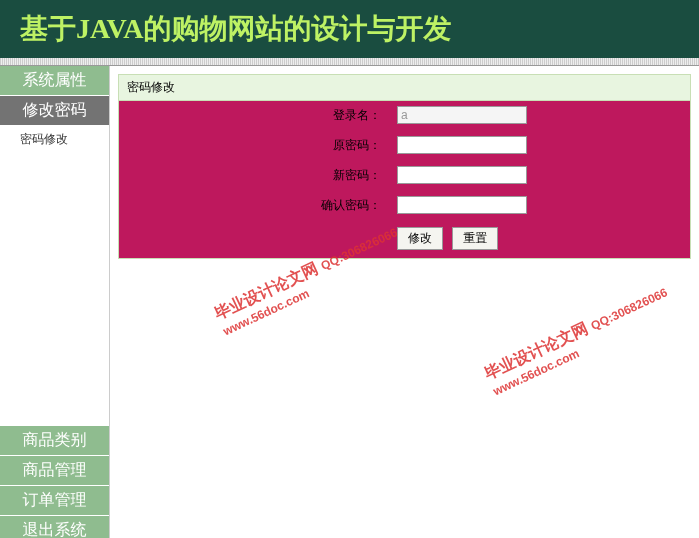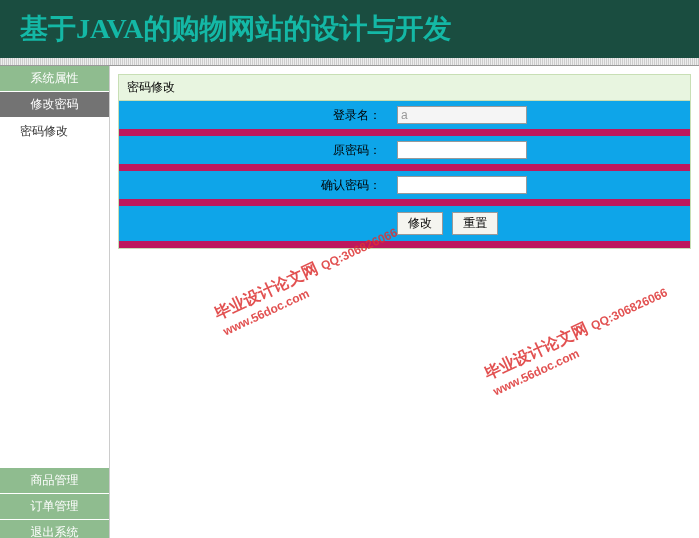--- a/index.html
+++ b/index.html
@@ -1,40 +1,40 @@
 <!DOCTYPE html>
 <html><head>
   <meta charset="utf-8">
   <style>
     * { margin: 0; padding: 0; box-sizing: border-box; }
     body { font-family: "Microsoft YaHei", Arial, sans-serif; font-size: 12px; background: #fff; width: 699px; height: 538px; overflow: hidden; position: relative; }
     
-    .header { background: #1a4d40; color: #14b8a6; padding: 10px 20px; font-size: 28px; font-weight: bold; font-family: SimSun, serif; }
+    .header { background: #1a4d40; color: #bef264; padding: 10px 20px; font-size: 28px; font-weight: bold; font-family: SimSun, serif; }
     
     .top-bar { height: 8px; background: repeating-linear-gradient(90deg, #ccc 0, #ccc 1px, #eee 1px, #eee 2px); border-bottom: 1px solid #999; }
     
     .container { display: flex; height: calc(100% - 58px); }
     
     .sidebar { width: 110px; display: flex; flex-direction: column; border-right: 1px solid #ccc; }
     
     .sidebar-top { flex: 0 0 auto; }
     .sidebar-spacer { flex: 1; }
     .sidebar-bottom { flex: 0 0 auto; }
     
-    .menu-section { background: #8fbc8f; color: #fff; padding: 4px 8px; font-size: 12px; border-bottom: 1px solid #fff; cursor: pointer; text-align: center; }
+    .menu-section { background: #8fbc8f; color: #fff; padding: 4px 8px; font-size: 16px; border-bottom: 1px solid #fff; cursor: pointer; text-align: center; }
     .menu-section.light { background: #737373; }
     .menu-item { background: #fff; color: #333; padding: 5px 8px 5px 20px; font-size: 12px; cursor: pointer; }
     
     .main { flex: 1; padding: 8px; position: relative; }
     
     .panel { border: 1px solid #c8dfb5; }
     .panel-header { background: #e8f5e0; padding: 4px 8px; font-size: 12px; border-bottom: 1px solid #c8dfb5; }
     
     .form-table { width: 100%; border-collapse: collapse; }
-    .form-table td { padding: 5px 8px; border-bottom: 7px solid #be185d; background: #0ea5e9; font-size: 12px; }
+    .form-table td { padding: 5px 8px; border-bottom: 2px solid #be185d; background: #be185d; font-size: 12px; }
     .form-table td.label { text-align: right; width: 270px; }
     .form-table td.field { text-align: left; }
     .form-table input[type="text"], .form-table input[type="password"] { border: 1px solid #999; padding: 1px 3px; font-size: 12px; width: 130px; }
     .form-table input[readonly] { background: #f5f5f5; color: #999; }
     
     .btn-row td { padding: 6px 8px; }
     .btn { background: #f5f5f0; border: 1px solid #999; padding: 2px 10px; font-size: 12px; cursor: pointer; margin-right: 6px; font-family: inherit; }
     
     .watermark { position: absolute; color: #d33; font-size: 16px; font-weight: bold; transform: rotate(-25deg); pointer-events: none; opacity: 0.85; line-height: 1.4; }
     .watermark .qq { font-size: 12px; }
@@ -54,39 +54,46 @@
 <div class="container">
 
   <div class="sidebar">
     <div class="sidebar-top">
       <div class="menu-section">系统属性</div>
       <div class="menu-section light">修改密码</div>
       <div class="menu-item">密码修改</div>
     </div>
     <div class="sidebar-spacer"></div>
     <div class="sidebar-bottom">
+      <div class="menu-section">商品类别</div>
       <div class="menu-section">商品管理</div>
       <div class="menu-section">订单管理</div>
       <div class="menu-section">退出系统</div>
     </div>
   </div>
 
   <div class="main">
     <div class="panel">
       <div class="panel-header">密码修改</div>
       <table class="form-table">
         <tbody>
             <tr>
           <td class="label">登录名：</td>
           <td class="field">
             <input type="text" readonly="" value="a" style="">
           </td>
         </tr>
         <tr>
           <td class="label">原密码：</td>
+          <td class="field">
+            <input type="password" style="">
+          </td>
+        </tr>
+        <tr>
+          <td class="label">新密码：</td>
           <td class="field">
             <input type="password" style="">
           </td>
         </tr>
         <tr>
           <td class="label">确认密码：</td>
           <td class="field">
             <input type="password" style="">
           </td>
         </tr>

